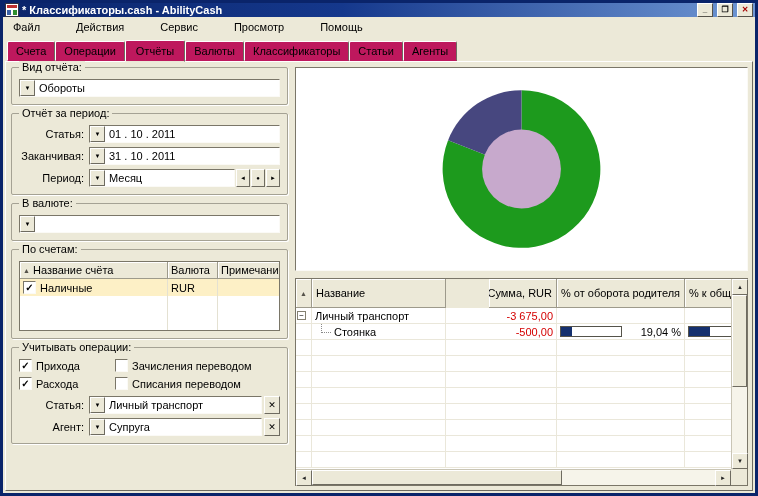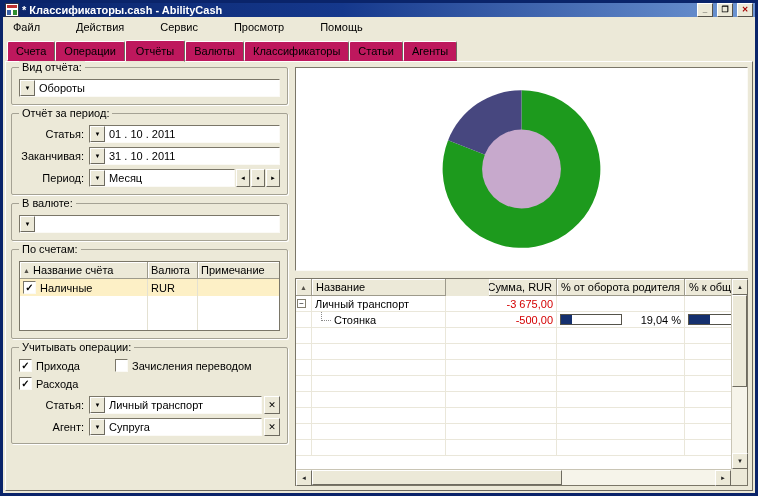--- a/index.html
+++ b/index.html
@@ -99,41 +99,41 @@
   .acc-table { border: 1px solid #7a7668; background:#fff; }
   .acc-head { display: flex; height: 17px; background:#ece9d8; }
   .acc-hcell {
     display: flex; align-items: center; padding: 0 3px;
     border-right: 1px solid #9d9a8b; border-bottom: 1px solid #9d9a8b;
     box-shadow: inset 1px 1px 0 #fff; overflow: hidden; white-space: nowrap;
   }
   .acc-row { display: flex; height: 17px; }
   .acc-cell { display: flex; align-items: center; padding: 0 3px; border-right: 1px solid #e4e1d2; overflow: hidden; white-space: nowrap; }
   .acc-row.selected { background:#fdf0c6; }
-  .an { width: 128px; flex: none; }
+  .an { width: 148px; flex: none; }
   .ac { width: 50px; flex: none; }
   .ap { flex: 1; min-width: 0; border-right: none; }
   .sort-glyph { font-size: 7px; margin-right: 3px; color:#55524a; }
 
   
   .right { flex: 1; min-width: 0; display: flex; flex-direction: column; gap: 7px; }
   .chart-box {
     height: 204px; flex: none; background:#fff;
     border: 1px solid; border-color:#7a7668 #fbfaf6 #fbfaf6 #7a7668;
     display: flex; align-items: center; justify-content: center; overflow: hidden;
   }
   .chart-box svg { width: 100%; height: 100%; display: block; }
 
   .report {
     flex: 1; min-height: 0; background:#fff;
     border: 1px solid #7a7668;
     display: grid; grid-template-columns: minmax(0,1fr) 16px; grid-template-rows: minmax(0,1fr) 16px;
   }
   .r-main { overflow: hidden; display: flex; flex-direction: column; }
-  .r-head { display: flex; height: 17px; flex: none; background:#ece9d8; }
+  .r-head { display: flex; height: 29px; flex: none; background:#ece9d8; }
   .r-hcell {
     display: flex; align-items: center; padding: 0 4px;
     border-right: 1px solid #9d9a8b; border-bottom: 1px solid #9d9a8b;
     box-shadow: inset 1px 1px 0 #fff; white-space: nowrap; overflow: hidden;
   }
   .r-row { display: flex; height: 16px; flex: none; border-bottom: 1px solid #eae7da; }
   .r-cell { display: flex; align-items: center; padding: 0 3px; border-right: 1px solid #eae7da; overflow: hidden; white-space: nowrap; }
   .c0 { width: 16px; flex: none; justify-content: center; padding: 0 1px; }
   .c1 { width: 134px; flex: none; }
   .c2 { width: 68px; flex: none; justify-content: flex-end; margin-left: 43px; }
@@ -300,20 +300,24 @@
             <span>Прихода</span>
           </span>
           <span class="cb-item">
             <span class="cb"></span>
             <span>Зачисления переводом</span>
           </span>
           <span class="cb-item">
             <span class="cb checked">✓</span>
             <span>Расхода</span>
           </span>
+          <span class="cb-item">
+            <span class="cb"></span>
+            <span>Списания переводом</span>
+          </span>
         </div>
         <div class="frow">
           <span class="flabel">Статья:</span>
           <div class="combo">
             <span class="drop">▼</span>
             <span class="cval">Личный транспорт</span>
           </div>
           <span class="xbtn">✕</span>
         </div>
         <div class="frow">

